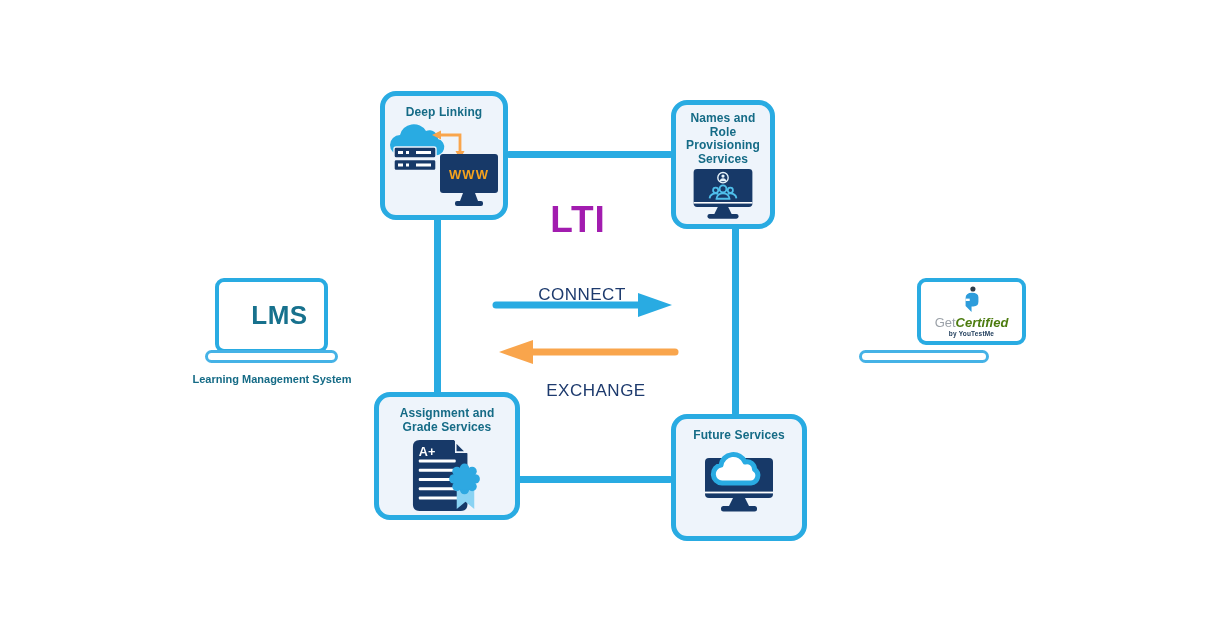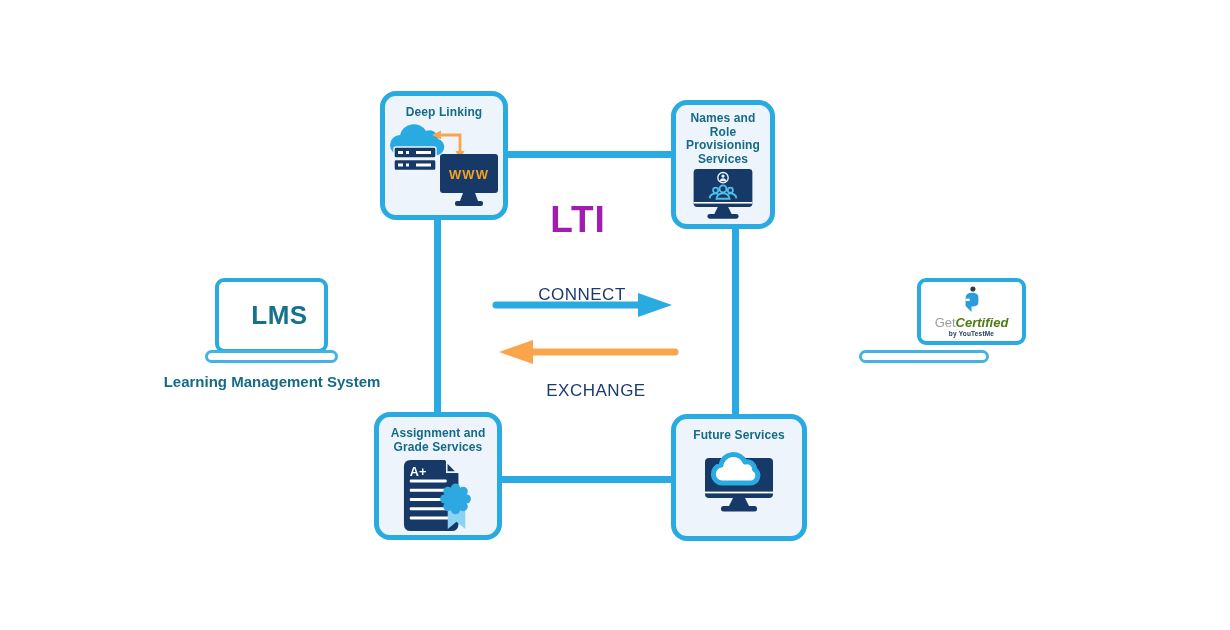--- a/index.html
+++ b/index.html
@@ -13,21 +13,21 @@
   .conn-bottom-h{left:500px;top:476px;width:173px;height:7px;}
   .conn-left-v{left:434px;top:217px;width:7px;height:198px;}
   .conn-right-v{left:732px;top:217px;width:7px;height:199px;}
   
   .service-box{
     position:absolute;box-sizing:border-box;border:5px solid #29ABE2;border-radius:16px;
     background:#EEF4FB;display:flex;flex-direction:column;align-items:center;padding-top:10px;
   }
   .box-deep-linking{left:380px;top:91px;width:128px;height:129px;}
   .box-names-role{left:671px;top:100px;width:104px;height:129px;padding-top:7px;}
-  .box-assignment{left:374px;top:412px;width:128px;height:128px;}
+  .box-assignment{left:374px;top:392px;width:146px;height:128px;}
   .box-future{left:671px;top:414px;width:136px;height:127px;}
   .service-title{
     font-size:12px;font-weight:700;color:#156B86;text-align:center;line-height:1.14;
     padding:0 6px;letter-spacing:0.1px;
   }
   .service-icon{display:block;}
   .box-deep-linking .service-icon{margin-top:2px;}
   .box-names-role .service-icon{margin-top:2px;}
   .box-assignment .service-icon{margin-top:3px;}
   .box-future .service-icon{margin-top:6px;}
@@ -60,21 +60,21 @@
   .lms-text{font-size:26px;font-weight:700;color:#17718D;letter-spacing:0.5px;margin-left:16px;}
   .gc-screen{left:869px;top:278px;width:109px;height:67px;margin-left:48px;}
   .gc-base{left:859px;top:350px;width:130px;height:13px;}
   .gc-logo-row{display:flex;align-items:baseline;font-size:13px;line-height:1;margin-top:2px;}
   .gc-get{color:#9BA1A8;font-weight:400;}
   .gc-certified{color:#4d7c0f;font-weight:700;font-style:italic;}
   .gc-byline{font-size:6.5px;font-weight:700;color:#24415F;margin-top:1px;letter-spacing:0.2px;}
   .caption{
     position:absolute;text-align:center;font-weight:700;color:#156B86;
   }
-  .caption-lms{left:152px;top:373px;width:240px;font-size:15px;}
+  .caption-lms{left:152px;top:373px;width:240px;font-size:11px;}
   .caption-gc{left:806px;top:378px;width:240px;font-size:15.5px;}
 </style>
 </head>
 <body>
 
 <div class="canvas">
 
   <div class="conn conn-top-h"></div>
   <div class="conn conn-bottom-h"></div>
   <div class="conn conn-left-v"></div>

